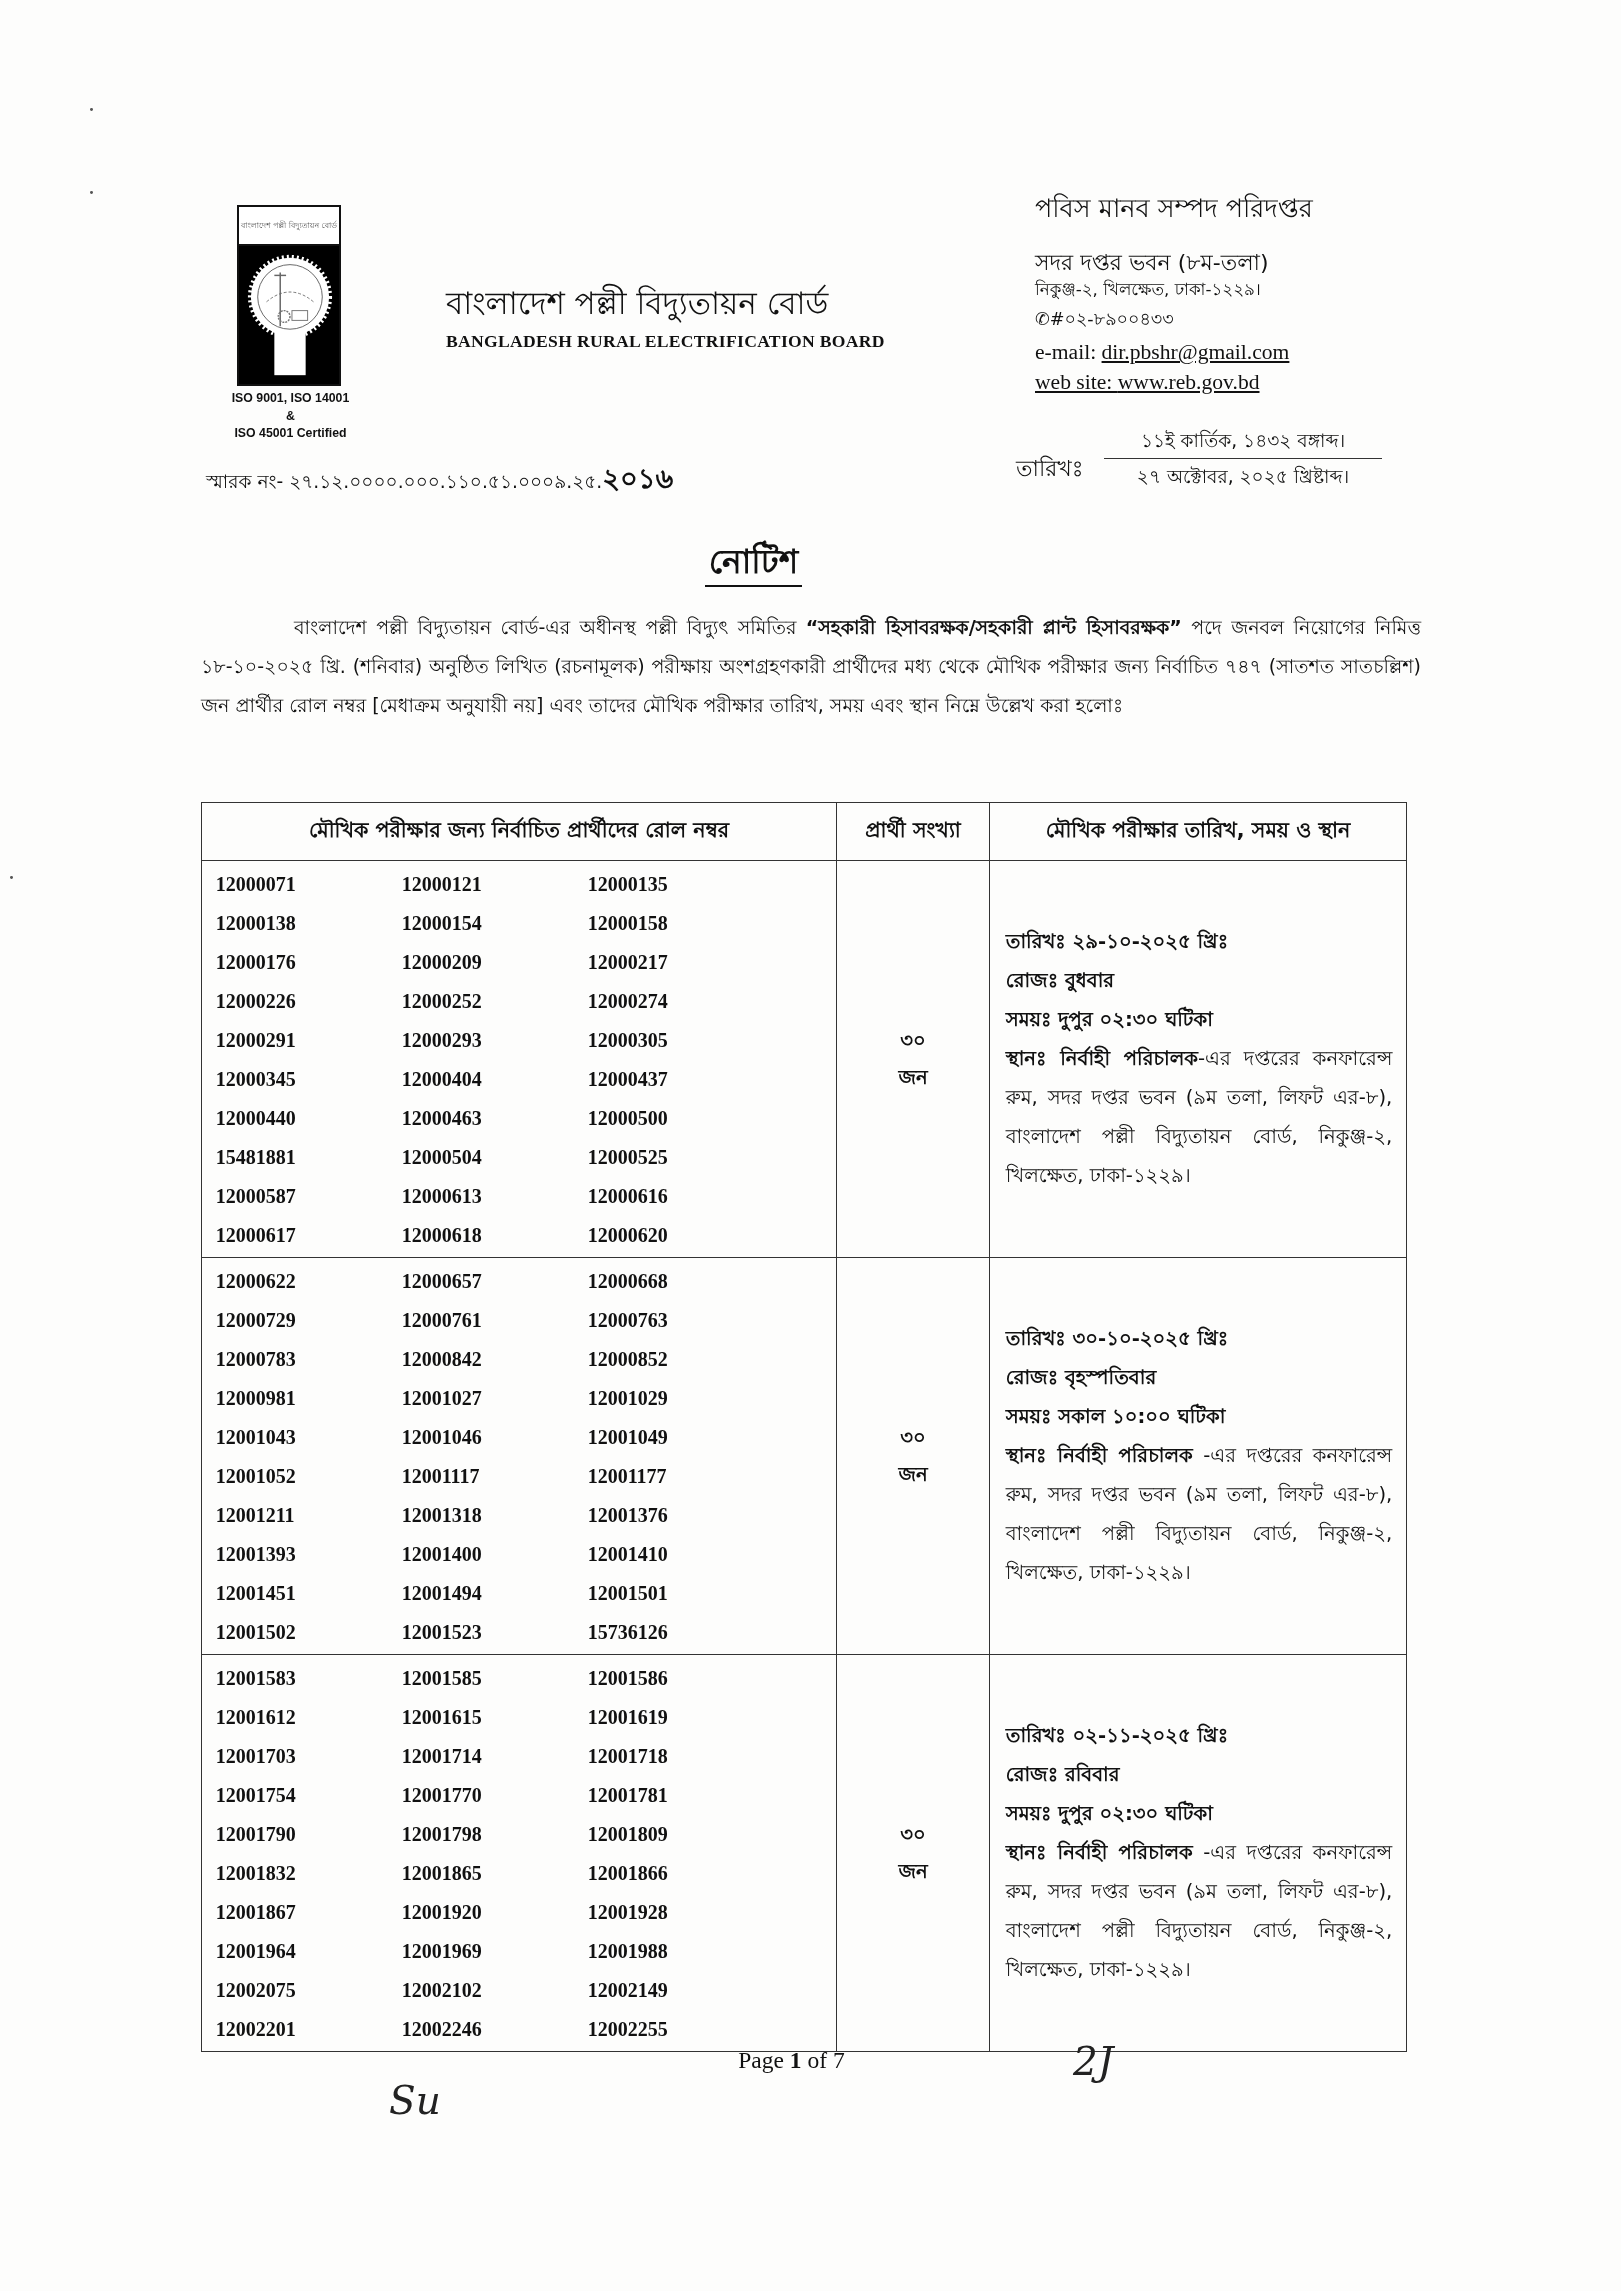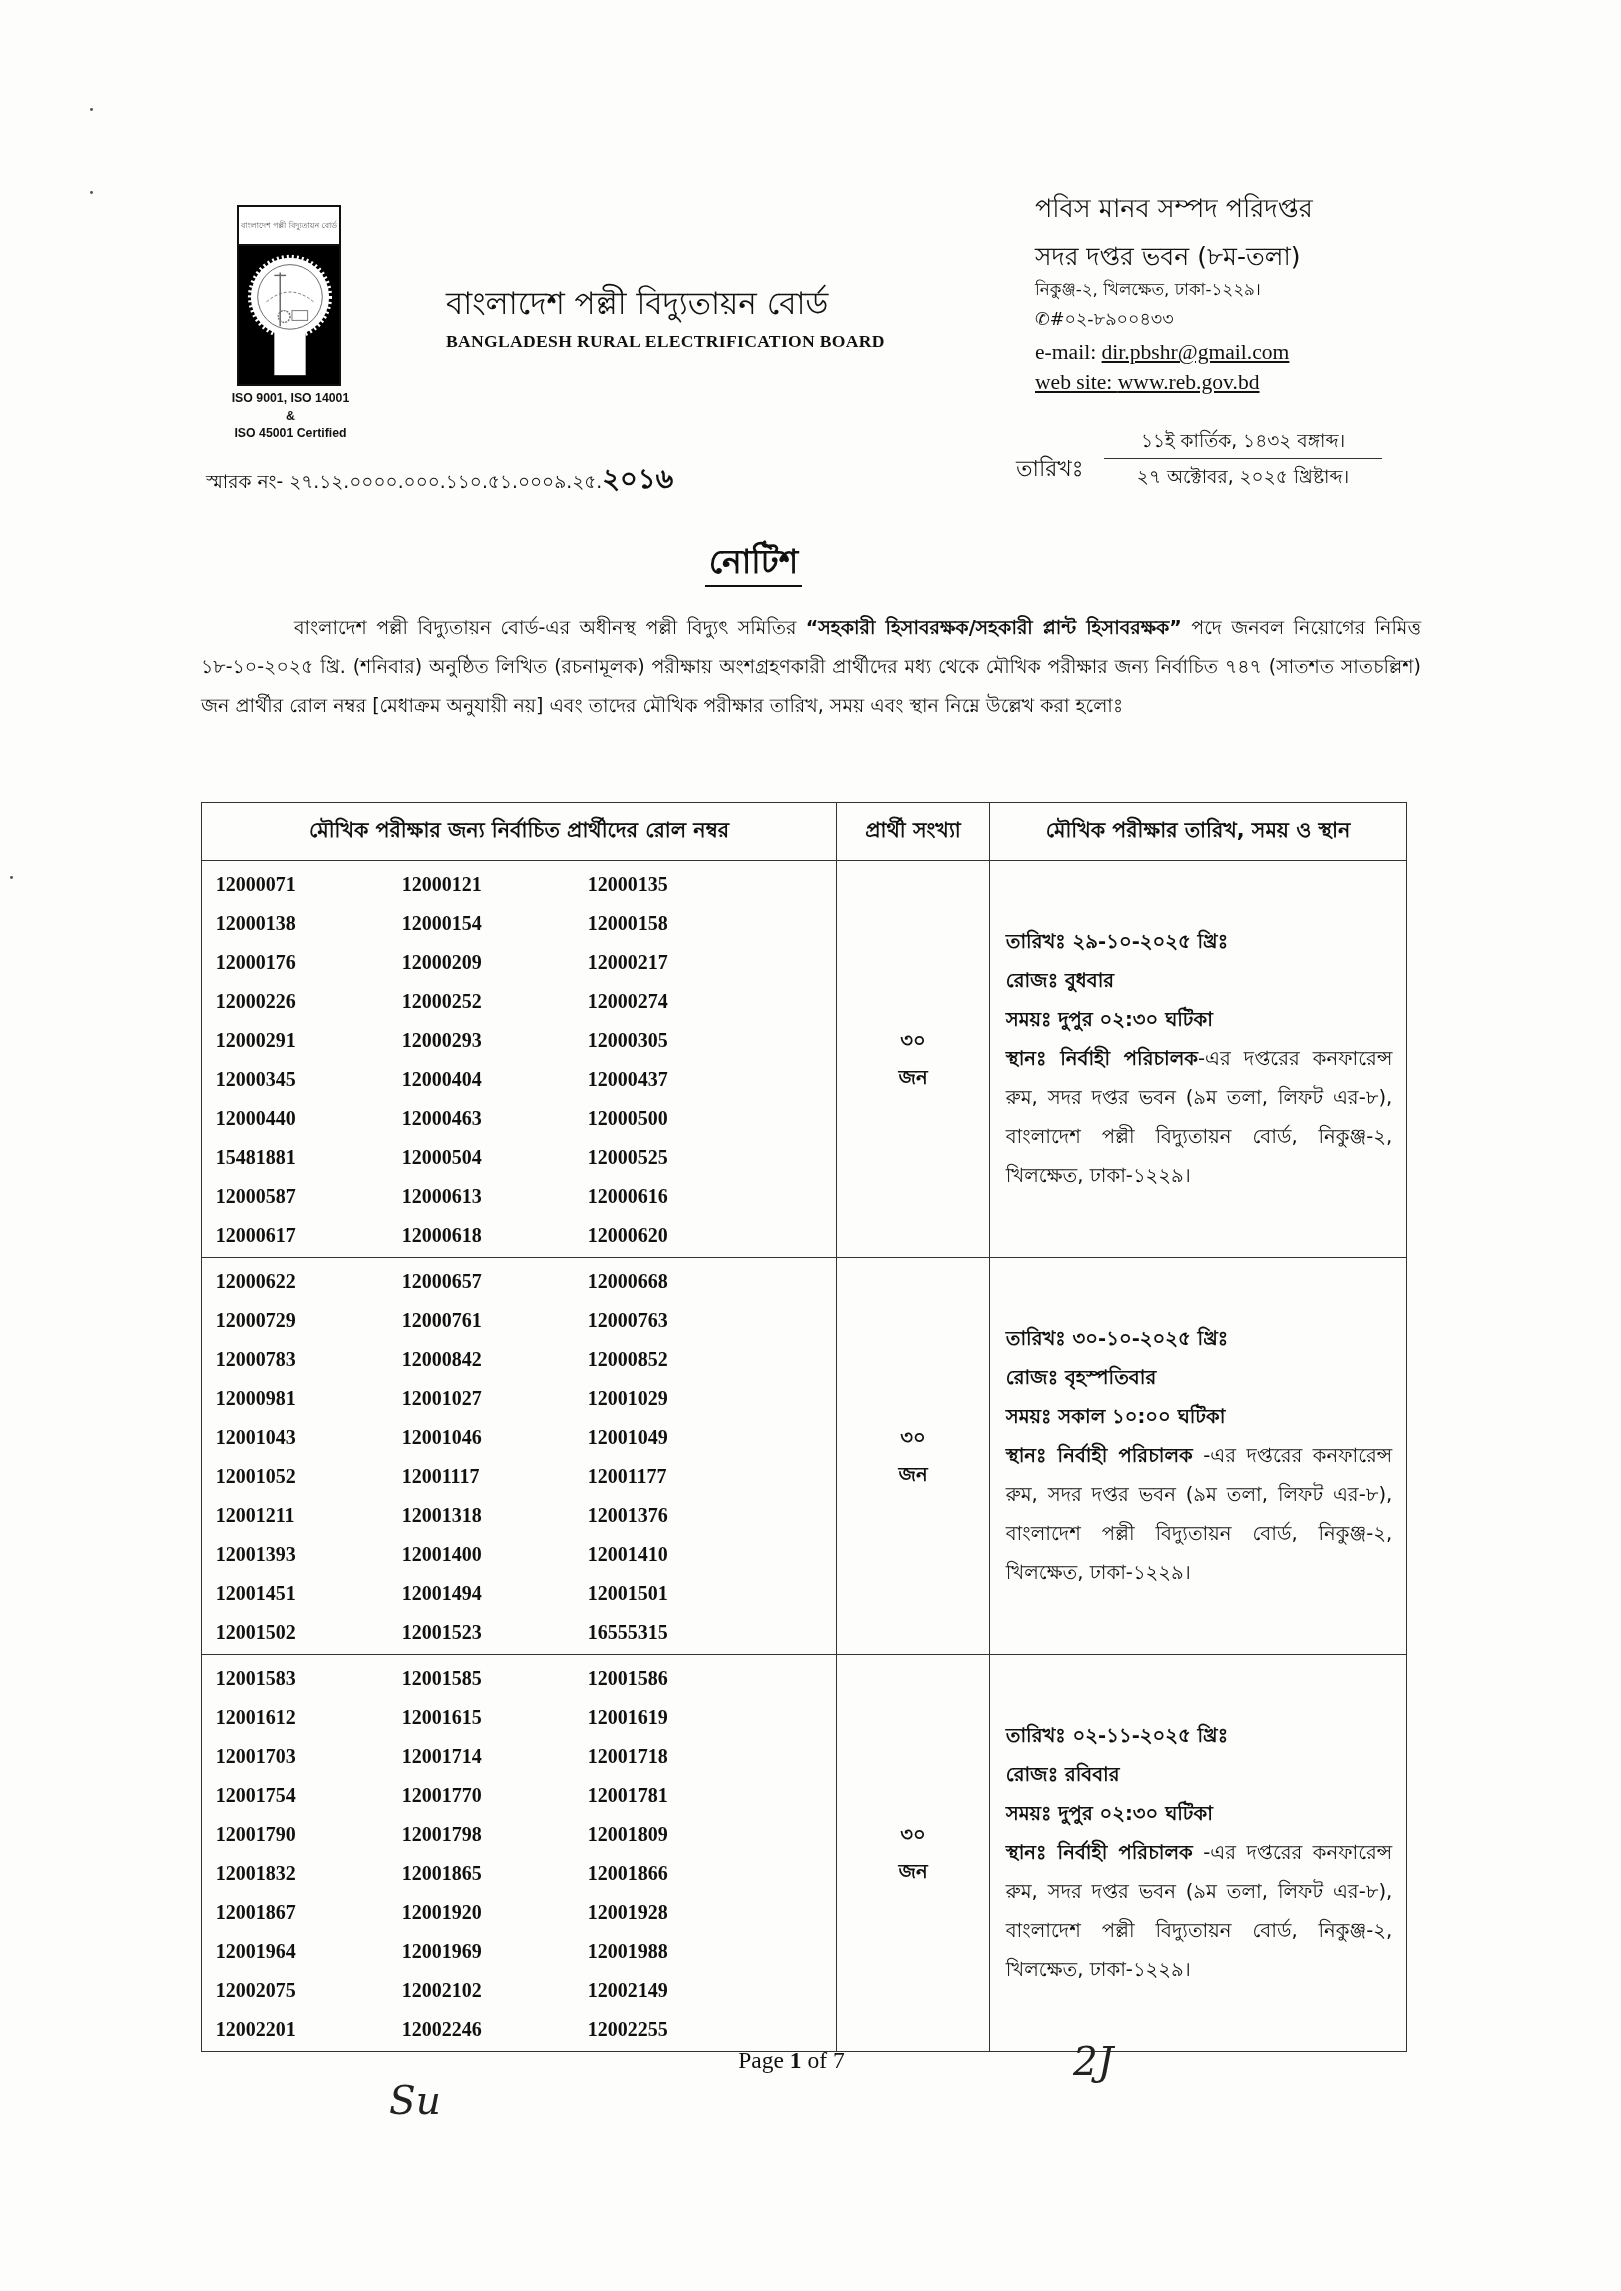--- a/index.html
+++ b/index.html
@@ -28,21 +28,21 @@
     font-size: 12.3px; line-height: 17.6px;
   }
 
   .org-bn { left: 446px; top: 284px; font-size: 31px; line-height: 39px; }
   .org-en {
     left: 446px; top: 331px; font-size: 17.6px; font-weight: bold;
     font-family: "Liberation Serif", serif; letter-spacing: 0.3px;
   }
 
   .dept { left: 1035px; top: 192px; font-size: 25.5px; line-height: 33px; }
-  .addr1 { left: 1035px; top: 237px; font-size: 25px; }
+  .addr1 { left: 1035px; top: 245px; font-size: 22px; }
   .addr2 { left: 1035px; top: 276px; font-size: 16.7px; }
   .phone { left: 1035px; top: 306px; font-size: 17.6px; }
   .email { left: 1035px; top: 340px; font-size: 21.6px; font-family: "Liberation Serif", serif; }
   .email .u, .web .u { text-decoration: underline; }
   .web { left: 1035px; top: 370px; font-size: 21.6px; font-family: "Liberation Serif", serif; text-decoration: underline; }
 
   .memo { left: 206px; top: 458px; font-size: 18.6px; }
   .memo .hand { font-size: 27.4px; font-weight: bold; font-family: "DejaVu Serif", serif; }
 
   .date-label { left: 1016px; top: 451px; font-size: 22px; }
@@ -232,21 +232,21 @@
             <div>12001318</div>
             <div>12001376</div>
             <div>12001393</div>
             <div>12001400</div>
             <div>12001410</div>
             <div>12001451</div>
             <div>12001494</div>
             <div>12001501</div>
             <div>12001502</div>
             <div>12001523</div>
-            <div>16555315</div>
+            <div>15736126</div>
           </div>
         </td>
       <td class="cnt">
         <div>৩০</div>
         <div>জন</div>
       </td>
       <td class="info">
         <div class="b">তারিখঃ ৩০-১০-২০২৫ খ্রিঃ</div>
         <div class="b">রোজঃ বৃহস্পতিবার</div>
         <div class="b">সময়ঃ সকাল ১০:০০ ঘটিকা</div>

